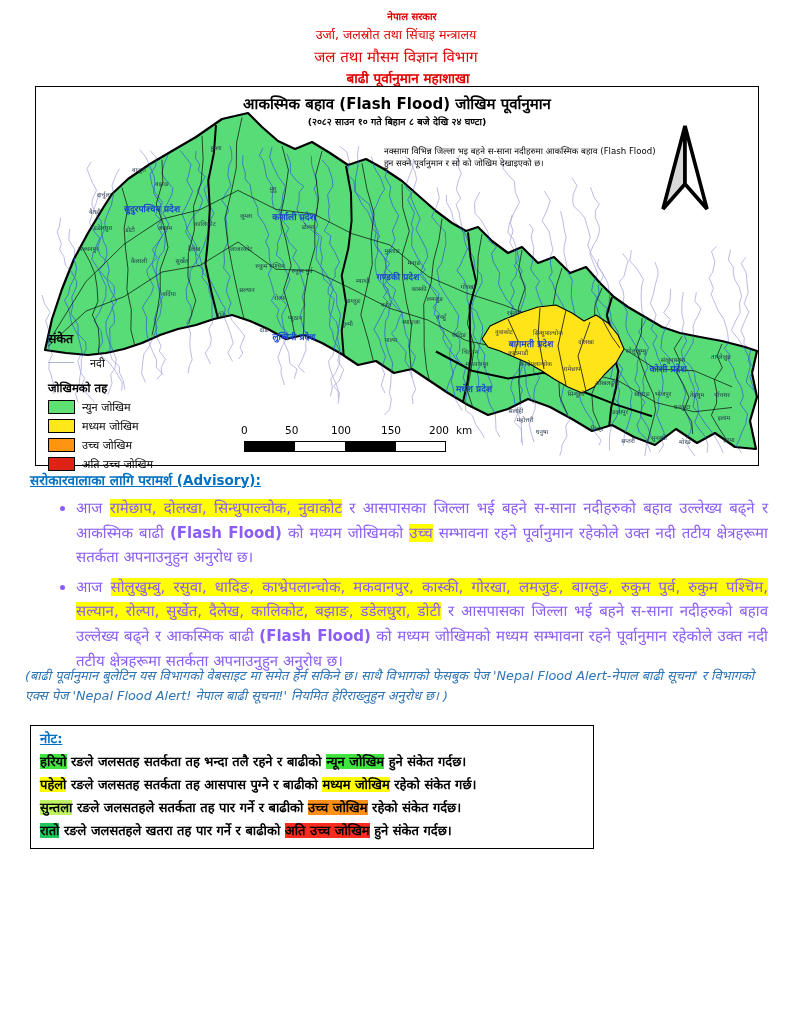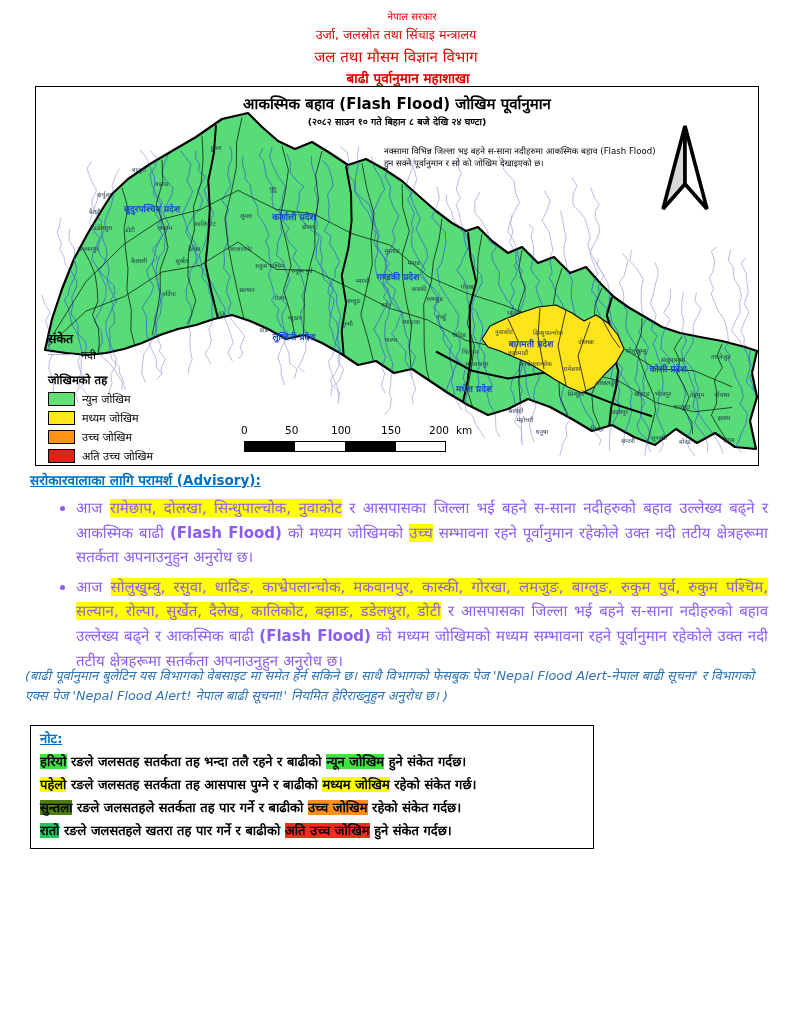--- a/index.html
+++ b/index.html
@@ -1,37 +1,37 @@
 <!DOCTYPE html>
 <html><head>
 <meta charset="utf-8">
 <style>
   html,body{margin:0;padding:0;background:#fff;}
   .page{position:relative;width:792px;height:1024px;background:#fff;overflow:hidden;
         font-family:"DejaVu Sans","Liberation Sans",sans-serif;color:#000;}
 
   
   .header{position:absolute;top:9px;left:0;right:0;text-align:center;color:#E00000;}
-  .h1{font-size:10px;font-weight:normal;padding-left:32px;}
+  .h1{font-size:10px;font-weight:bold;padding-left:32px;}
   .h2{font-size:12.5px;font-weight:normal;margin-top:3px;}
   .h3{font-size:15px;font-weight:normal;margin-top:3px;}
   .h4{font-size:13.5px;font-weight:bold;margin-top:3px;padding-left:24px;}
 
   
   .map-frame{position:absolute;left:35px;top:86px;width:722px;height:378px;border:1px solid #000;background:#fff;}
   .map-svg{position:absolute;left:0;top:0;width:722px;height:378px;}
   .map-title{position:absolute;top:6px;left:0;right:0;text-align:center;font-size:15px;font-weight:bold;}
   .map-subtitle{position:absolute;top:28px;left:0;right:0;text-align:center;font-size:9.5px;font-weight:bold;}
   .map-note{position:absolute;left:348px;top:58px;width:282px;font-size:8.6px;line-height:1.4;}
   .north-arrow{position:absolute;left:622px;top:34px;width:54px;height:96px;}
 
   
   .legend{position:absolute;left:12px;top:243px;font-size:11px;}
   .lg-title{font-size:12.5px;font-weight:bold;}
-  .lg-river{display:flex;align-items:center;gap:7px;}
+  .lg-river{margin-top:8px;display:flex;align-items:center;gap:16px;}
   .lg-line{display:inline-block;width:26px;height:1px;background:#aab3cf;}
   .lg-risk-title{margin-top:10px;font-size:11.5px;font-weight:bold;}
   .lg-row{margin-top:4px;display:flex;align-items:center;gap:7px;}
   .lg-swatch{display:inline-block;width:25px;height:12px;border:1px solid #000;}
 
   
   .scalebar{position:absolute;left:208px;top:337px;width:250px;height:34px;font-size:10.5px;}
   .sb-tick{position:absolute;top:0;}
   .sb-bar{position:absolute;left:0;top:17px;width:200px;height:9px;border:1px solid #000;display:flex;}
   .sb-seg{width:50px;height:100%;}
@@ -342,18 +342,18 @@
       <li><span>आज </span><span style="background: rgb(255, 255, 0);">सोलुखुम्बु, रसुवा, धादिङ, काभ्रेपलान्चोक, मकवानपुर, कास्की, गोरखा, लमजुङ, बाग्लुङ, रुकुम पुर्व, रुकुम पश्चिम, सल्यान, रोल्पा, सुर्खेत, दैलेख, कालिकोट, बझाङ, डडेलधुरा, डोटी</span><span> र आसपासका जिल्ला भई बहने स-साना नदीहरुको बहाव उल्लेख्य बढ्ने र आकस्मिक बाढी </span><span style="font-weight: bold;">(Flash Flood)</span><span> को मध्यम जोखिमको मध्यम सम्भावना रहने पूर्वानुमान रहेकोले उक्त नदी तटीय क्षेत्रहरूमा सतर्कता अपनाउनुहुन अनुरोध छ।</span></li>
     </ul>
   </div>
 
   <div class="social">(बाढी पूर्वानुमान बुलेटिन यस विभागको वेबसाइट मा समेत हेर्न सकिने छ।  साथै विभागको फेसबुक पेज 'Nepal Flood Alert-नेपाल बाढी सूचना' र विभागको एक्स पेज 'Nepal Flood Alert! नेपाल बाढी सूचना!' नियमित हेरिराख्नुहुन अनुरोध छ। )</div>
 
   <div class="note-box">
     <div class="note-heading">नोट:</div>
     <div class="note-line"><span style="background: rgb(63, 228, 63);">हरियो</span><span> रङले जलसतह सतर्कता तह भन्दा तलै रहने र बाढीको </span><span style="background: rgb(63, 228, 63);">न्यून जोखिम</span><span> हुने संकेत गर्दछ।</span></div>
     <div class="note-line"><span style="background: rgb(255, 255, 0);">पहेलो</span><span> रङले जलसतह सतर्कता तह आसपास पुग्ने र बाढीको </span><span style="background: rgb(255, 255, 0);">मध्यम जोखिम</span><span>  रहेको संकेत गर्छ।</span></div>
-    <div class="note-line"><span style="background: #4d7c0f;">सुन्तला</span><span> रङले जलसतहले सतर्कता तह पार गर्ने र बाढीको </span><span style="background: rgb(255, 144, 21);">उच्च जोखिम</span><span> रहेको संकेत गर्दछ।</span></div>
+    <div class="note-line"><span style="background: #bef264;">सुन्तला</span><span> रङले जलसतहले सतर्कता तह पार गर्ने र बाढीको </span><span style="background: rgb(255, 144, 21);">उच्च जोखिम</span><span> रहेको संकेत गर्दछ।</span></div>
     <div class="note-line"><span style="background: #22c55e;">रातो</span><span> रङले जलसतहले खतरा तह पार गर्ने र बाढीको </span><span style="background: rgb(250, 43, 30);">अति उच्च जोखिम</span><span> हुने संकेत गर्दछ।</span></div>
   </div>
 
 
 </div>
 
 </body></html>

